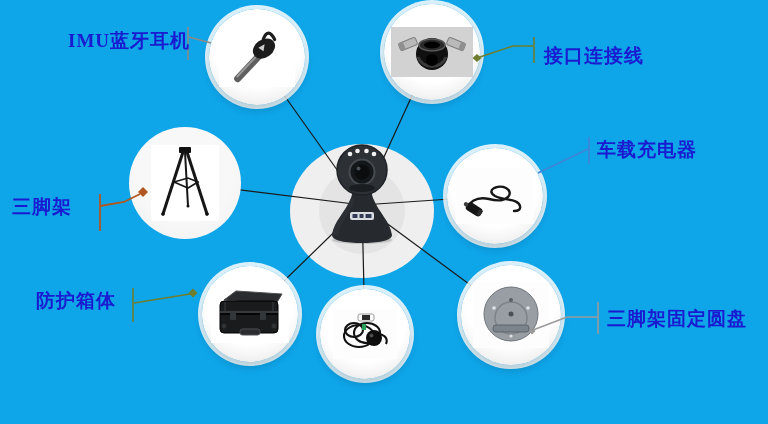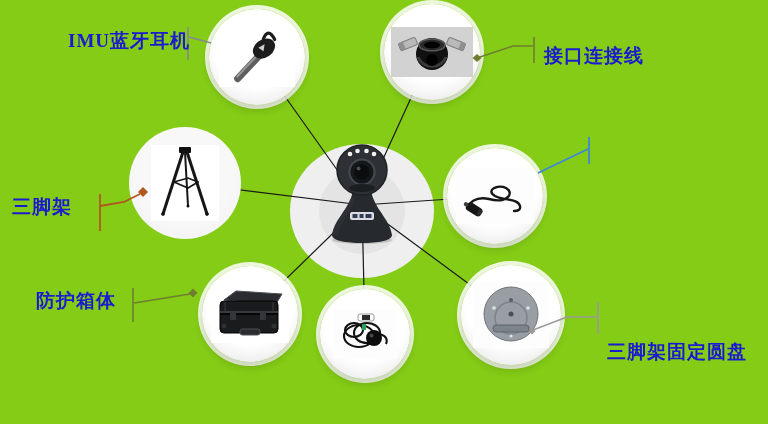--- a/index.html
+++ b/index.html
@@ -1,16 +1,16 @@
 <!DOCTYPE html>
 <html><head>
 <meta charset="utf-8">
 <style>
   html,body{margin:0;padding:0;background:#ffffff;}
-  .stage{position:relative;width:768px;height:424px;background:#84cc16;overflow:hidden;
+  .stage{position:relative;width:768px;height:424px;background:#0ea5e9;overflow:hidden;
          font-family:"Liberation Serif","DejaVu Serif",serif;}
   svg{display:block;}
   .layer{position:absolute;left:0;top:0;pointer-events:none;}
   
   .node{position:absolute;border-radius:50%;display:flex;align-items:center;justify-content:center;
         background:radial-gradient(circle at 50% 36%, #ffffff 56%, #f6f6f6 70%, #e9e9e9 85%, #d3d3d3 96%, #c3c3c3 100%);
         box-shadow:0 5px 9px rgba(0,0,0,.16), 0 0 0 4px rgba(255,255,255,.85);}
   .node-headset{left:209px;top:9px;width:96px;height:96px;}
   .node-connector{left:384px;top:4px;width:96px;height:96px;}
   .node-charger{left:447px;top:148px;width:96px;height:96px;}
@@ -24,21 +24,21 @@
   .camera{position:absolute;left:325px;top:143px;}
   
   .label{position:absolute;font-size:19px;font-weight:700;color:#1a1ad0;
          letter-spacing:1px;white-space:nowrap;}
   .lbl-imu{left:68px;top:28px;}
   .lbl-ext{left:544px;top:43px;}
   .lbl-charger{left:597px;top:137px;}
   .lbl-tripod{left:12px;top:194px;}
   .lbl-case{left:36px;top:288px;text-align:right;}
   .lbl-iface{left:320px;top:383px;width:96px;text-align:center;}
-  .lbl-disc{left:607px;top:306px;margin-top:33px;}
+  .lbl-disc{left:607px;top:306px;}
 </style>
 </head>
 <body>
 
 <div class="stage">
 
   <svg class="layer" width="768" height="424">
     <ellipse cx="362" cy="211" rx="72" ry="67" fill="#efefef"></ellipse>
     <circle cx="362" cy="211" r="43" fill="#e4e4e4"></circle>
     <g stroke="#1a1a1a" stroke-width="1.2">
@@ -214,17 +214,18 @@
     <path d="M0,-4.5 L4.5,0 L0,4.5 L-4.5,0 Z" transform="translate(193,293)" fill="#6e7e2e"></path>
     <g stroke="#9a9a9a" stroke-width="1.6" fill="none">
       <path d="M533,330 L567,317 L597,317"></path>
       <line x1="598" y1="302" x2="598" y2="334"></line>
     </g>
     <path d="M0,-3.5 L3.5,0 L0,3.5 L-3.5,0 Z" transform="translate(532,331)" fill="#9a9a9a"></path>
   </svg>
 
   <div class="label lbl-imu">IMU蓝牙耳机</div>
   <div class="label lbl-ext">接口连接线</div>
+  <div class="label lbl-charger">车载充电器</div>
   <div class="label lbl-tripod">三脚架</div>
   <div class="label lbl-case">防护箱体</div>
   <div class="label lbl-disc">三脚架固定圆盘</div>
 
 </div>
 
 </body></html>

